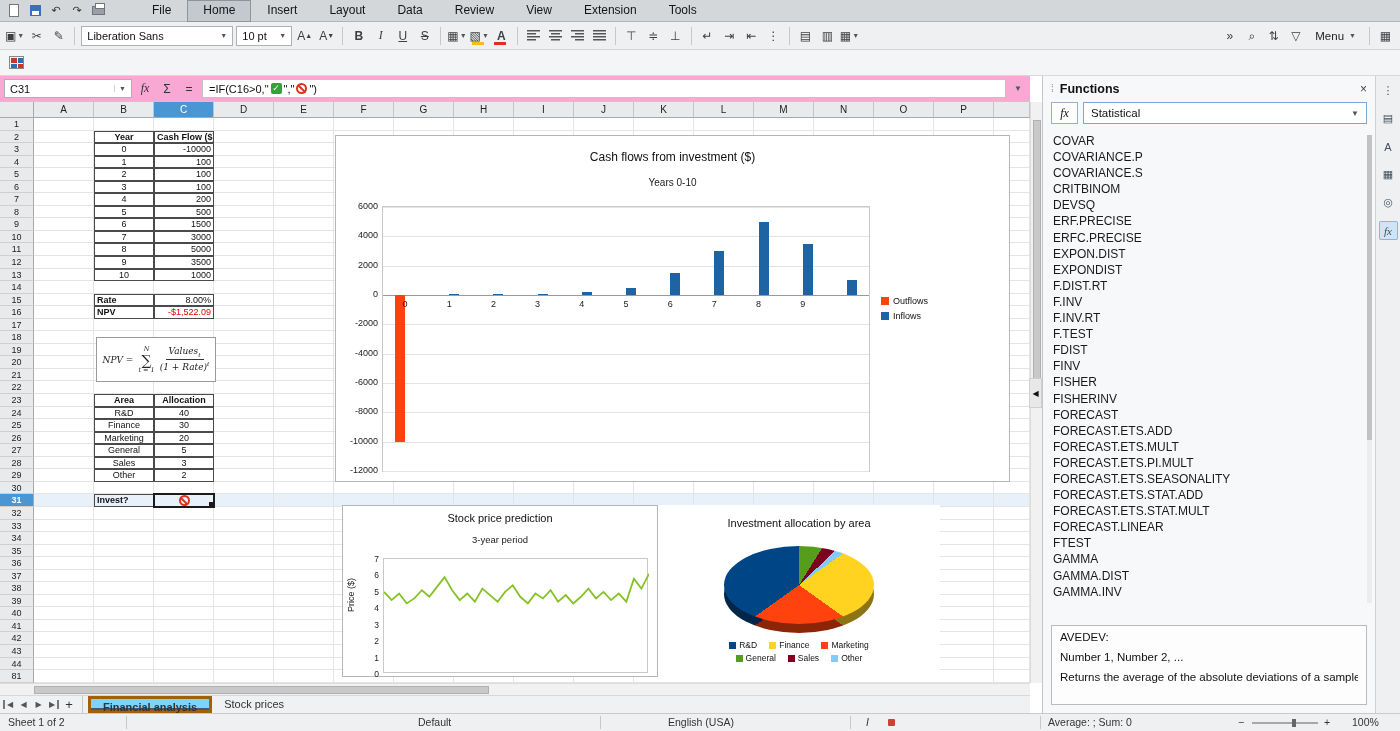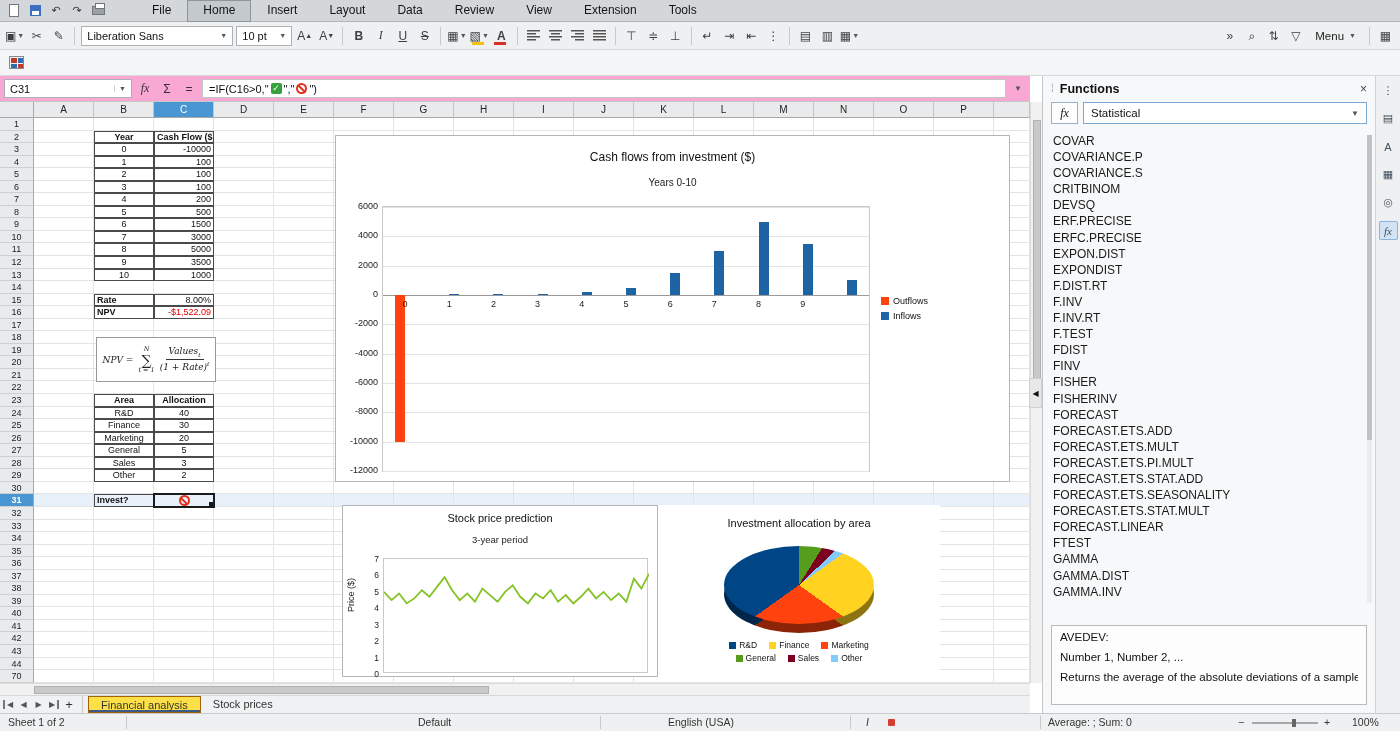--- a/index.html
+++ b/index.html
@@ -129,21 +129,21 @@
 .hscroll{position:absolute;left:0;top:683px;width:1030px;height:12px;background:#f1f1f1;border-top:1px solid #dcdcdc}
 .hthumb{position:absolute;left:34px;top:2px;width:455px;height:8px;background:#c9c9c9;border:1px solid #b0b0b0}
 
 
 .sheetbar{position:absolute;left:0;top:695px;width:1030px;height:18px;background:#eff1f2;display:flex;align-items:center;gap:2px;padding:0 3px;border-top:1px solid #d8d8d8}
 .nav{width:13px;text-align:center;font-size:8px;color:#555}
 .nav.first{border-left:2px solid #777;width:12px}
 .nav.last{border-right:2px solid #777;width:12px}
 .addsheet{width:16px;text-align:center;font-size:13px;color:#333}
 .stab{padding:0 12px;height:17px;line-height:16px;font-size:11px;color:#333}
-.stab.active{background:#fde047;font-weight:normal;border:1px solid #a16207;box-shadow:inset 0 -2px 0 #3c5a86}
+.stab.active{background:#7dd3fc;font-weight:bold;border:3px solid #a16207;box-shadow:inset 0 -2px 0 #3c5a86}
 
 
 .sidebar{position:absolute;left:1042px;top:76px;width:333px;height:637px;background:#f7f8f9;border-left:1px solid #c4c6c8;display:flex;flex-direction:column}
 .sb-header{height:25px;display:flex;align-items:center;padding:0 8px;font-size:12.5px;font-weight:bold;color:#111;gap:6px}
 .sb-grip{color:#999;font-weight:normal;font-size:10px}
 .sb-close{margin-left:auto;font-size:12px;color:#444;font-weight:normal}
 .sb-search{display:flex;gap:5px;padding:1px 8px 6px}
 .fx-btn{width:27px;height:22px;border:1px solid #9ab0c6;background:#fdfdfd;display:flex;align-items:center;justify-content:center;font-family:"Liberation Serif",serif;font-style:italic;font-size:12px}
 .cat-select{flex:1;height:22px;border:1px solid #7ba7d4;background:#fff;display:flex;align-items:center;padding:0 7px;font-size:11.5px}
 .cat-select .car{margin-left:auto;font-size:8px;color:#555}
@@ -1175,21 +1175,21 @@
           <div class="cell"></div>
           <div class="cell"></div>
           <div class="cell"></div>
           <div class="cell"></div>
           <div class="cell"></div>
           <div class="cell"></div>
           <div class="cell"></div>
           <div class="cell fill"></div>
         </div>
         <div class="grow">
-          <div class="rowhdr">70</div>
+          <div class="rowhdr">81</div>
           <div class="cell"></div>
           <div class="cell"></div>
           <div class="cell"></div>
           <div class="cell"></div>
           <div class="cell"></div>
           <div class="cell"></div>
           <div class="cell"></div>
           <div class="cell"></div>
           <div class="cell"></div>
           <div class="cell"></div>
@@ -1391,22 +1391,22 @@
         <div class="fn-item">F.INV.RT</div>
         <div class="fn-item">F.TEST</div>
         <div class="fn-item">FDIST</div>
         <div class="fn-item">FINV</div>
         <div class="fn-item">FISHER</div>
         <div class="fn-item">FISHERINV</div>
         <div class="fn-item">FORECAST</div>
         <div class="fn-item">FORECAST.ETS.ADD</div>
         <div class="fn-item">FORECAST.ETS.MULT</div>
         <div class="fn-item">FORECAST.ETS.PI.MULT</div>
+        <div class="fn-item">FORECAST.ETS.SEASONALITY</div>
         <div class="fn-item">FORECAST.ETS.STAT.ADD</div>
-        <div class="fn-item">FORECAST.ETS.SEASONALITY</div>
         <div class="fn-item">FORECAST.ETS.STAT.MULT</div>
         <div class="fn-item">FORECAST.LINEAR</div>
         <div class="fn-item">FTEST</div>
         <div class="fn-item">GAMMA</div>
         <div class="fn-item">GAMMA.DIST</div>
         <div class="fn-item">GAMMA.INV</div>
       </div>
     <div class="sb-desc">
       <div class="dline">AVEDEV:</div>
       <div class="dline">Number 1, Number 2, ...</div>

